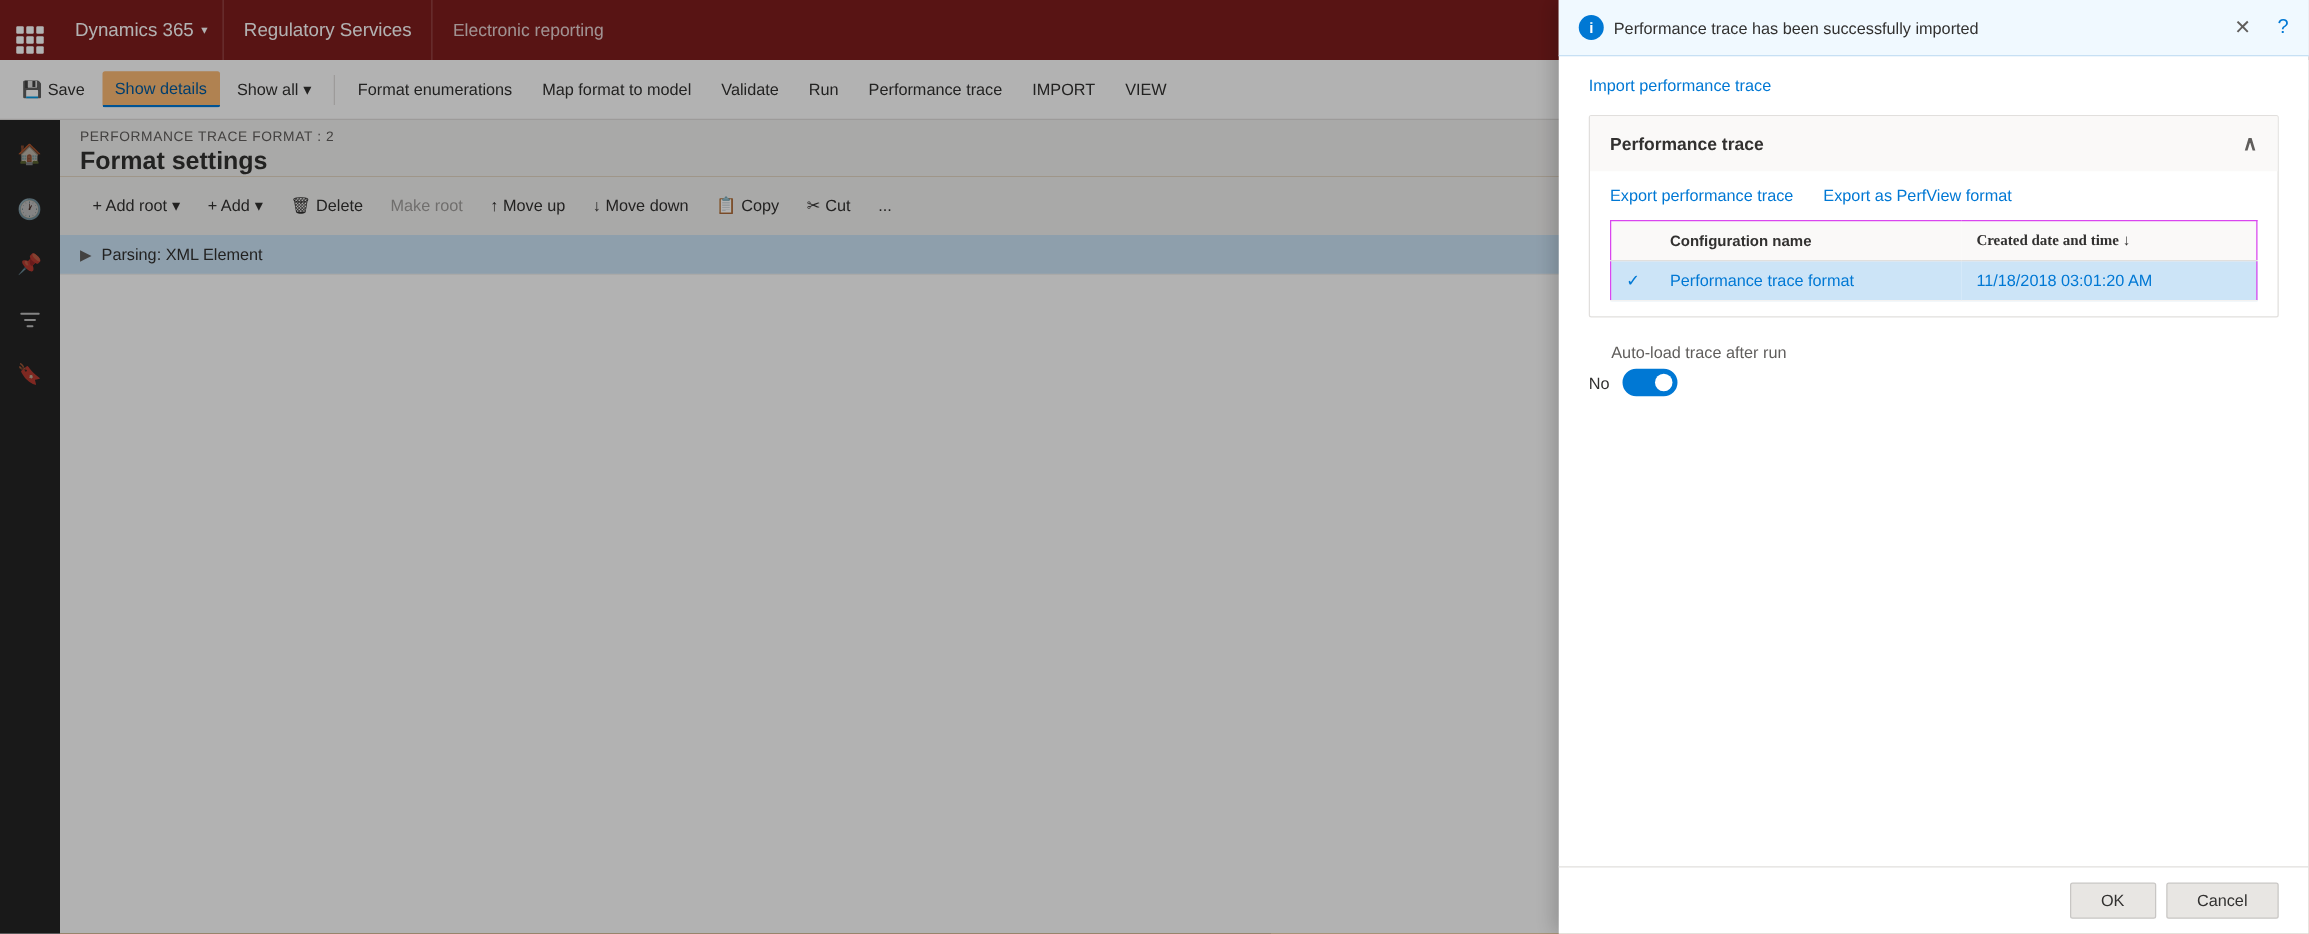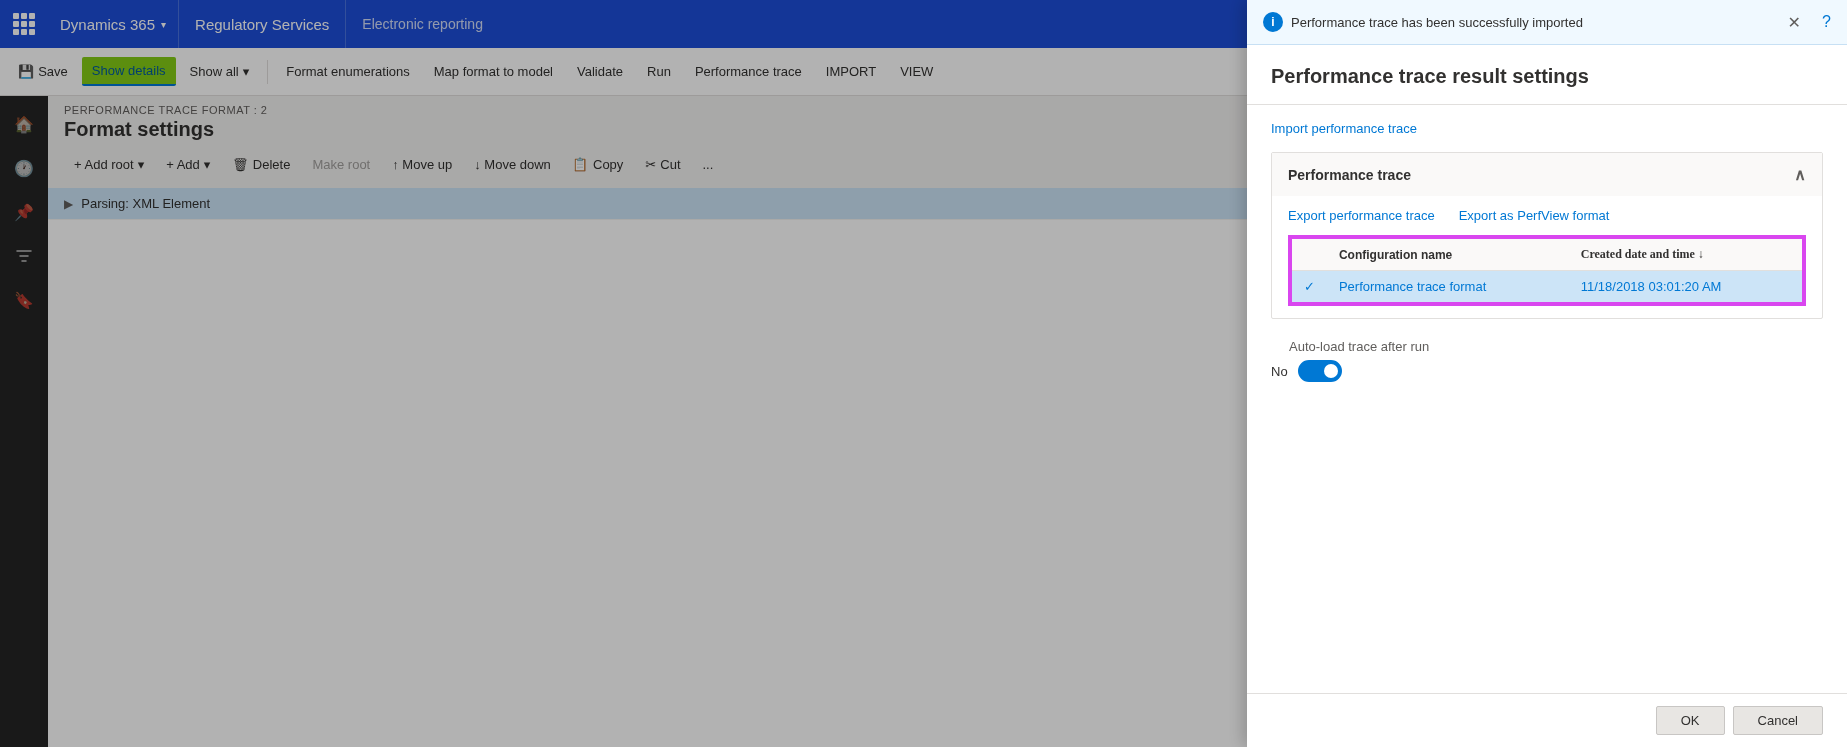--- a/index.html
+++ b/index.html
@@ -1,22 +1,22 @@
 <!DOCTYPE html>
 <html><head>
   <meta charset="utf-8">
   <style>
     * { box-sizing: border-box; margin: 0; padding: 0; }
     body { font-family: 'Segoe UI', sans-serif; font-size: 13px; background: #f3f2f1; overflow: hidden; width: 1847px; height: 747px; }
 
     
     .top-nav {
       display: flex;
-      align-items: center;
-      background: #1d4ed8;
+      align-items: flex-end;
+      background: #7f1d1d;
       height: 48px;
       color: white;
       padding: 0 8px;
     }
     .nav-grid-icon {
       width: 32px; height: 32px; display: flex; align-items: center; justify-content: center;
       margin-right: 8px; cursor: pointer;
     }
     .nav-grid-dots {
       display: grid; grid-template-columns: repeat(3,6px); gap: 2px;
@@ -47,21 +47,21 @@
       display: flex;
       align-items: center;
       height: 48px;
       gap: 4px;
     }
     .ribbon-btn {
       display: flex; align-items: center; gap: 4px;
       padding: 6px 10px; border: none; background: transparent;
       cursor: pointer; border-radius: 2px; font-size: 13px; color: #323130;
     }
-    .ribbon-btn.active { background: #84cc16; color: #005a9e; border-bottom: 2px solid #0078d4; }
+    .ribbon-btn.active { background: #fdba74; color: #005a9e; border-bottom: 2px solid #0078d4; }
     .ribbon-sep { width: 1px; height: 24px; background: #e1dfdd; margin: 0 4px; }
 
     
     .page-layout {
       display: flex;
       height: calc(747px - 48px - 48px);
     }
 
     
     .sidebar {
@@ -256,21 +256,21 @@
     .perf-section-body { padding: 12px 16px; }
 
     .perf-links {
       display: flex; gap: 24px; margin-bottom: 12px;
     }
 
     
     .perf-table {
       width: 100%;
       border-collapse: collapse;
-      border: 4px solid #d946ef;
+      border: 1px solid #d946ef;
     }
     .perf-table th {
       background: #faf9f8;
       padding: 8px 12px;
       text-align: left;
       font-size: 12px; font-weight: 600; color: #323130;
       border-bottom: 1px solid #e1dfdd;
     }
     .perf-table th.sortable { cursor: pointer; font-family: Liberation Serif, serif; }
     .perf-table td {
@@ -530,21 +530,20 @@
     <div class="panel-info-text">
       <div class="info-icon">i</div>
       <span>Performance trace has been successfully imported</span>
     </div>
     <div style="display:flex; align-items:center; gap:16px;">
       <button class="panel-close">✕</button>
       <span class="panel-question">?</span>
     </div>
   </div>
 
-  <div class="panel-title">Performance trace result settings</div>
 
   <div class="panel-body">
     <a class="import-link">Import performance trace</a>
 
     
     <div class="perf-section">
       <div class="perf-section-header">
         <span>Performance trace</span>
         <span class="collapse-icon">∧</span>
       </div>

